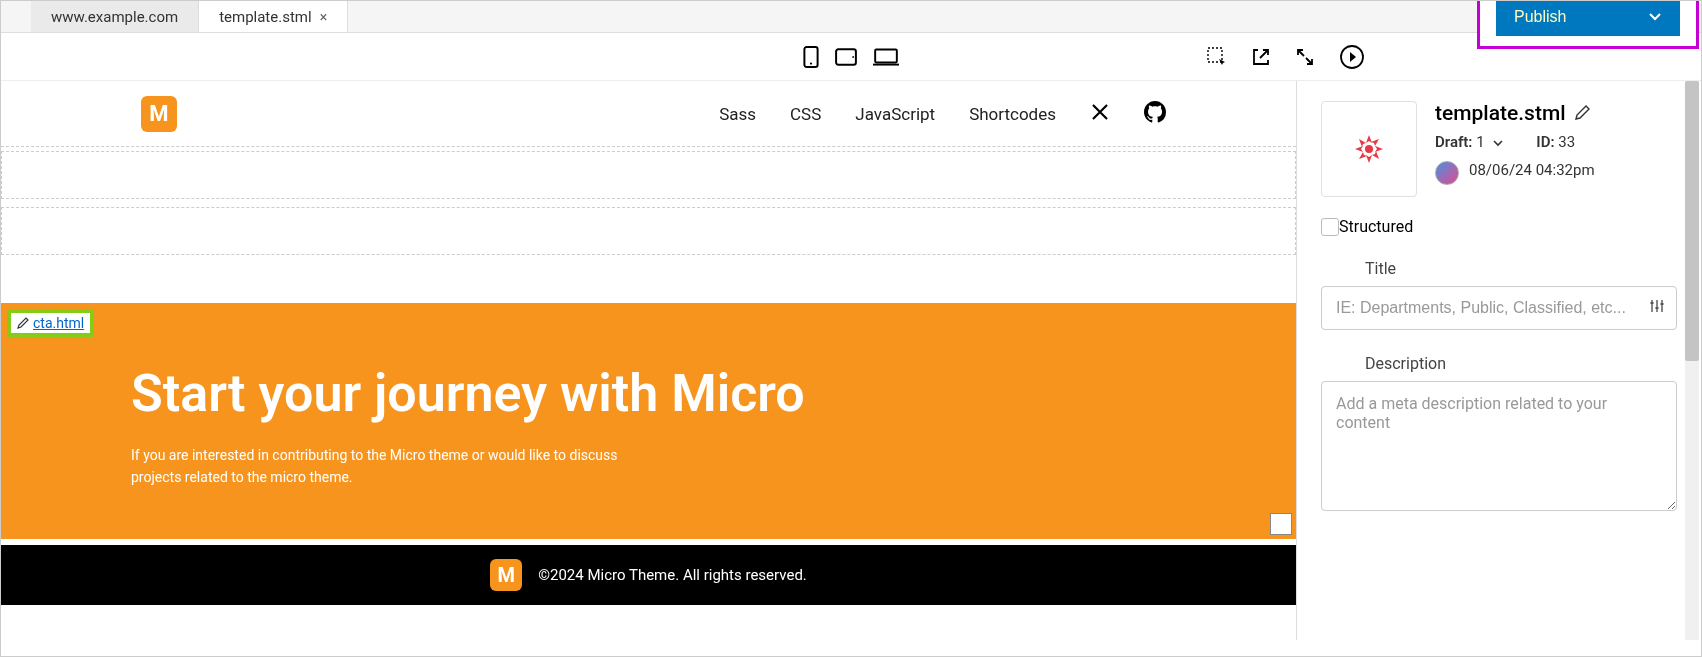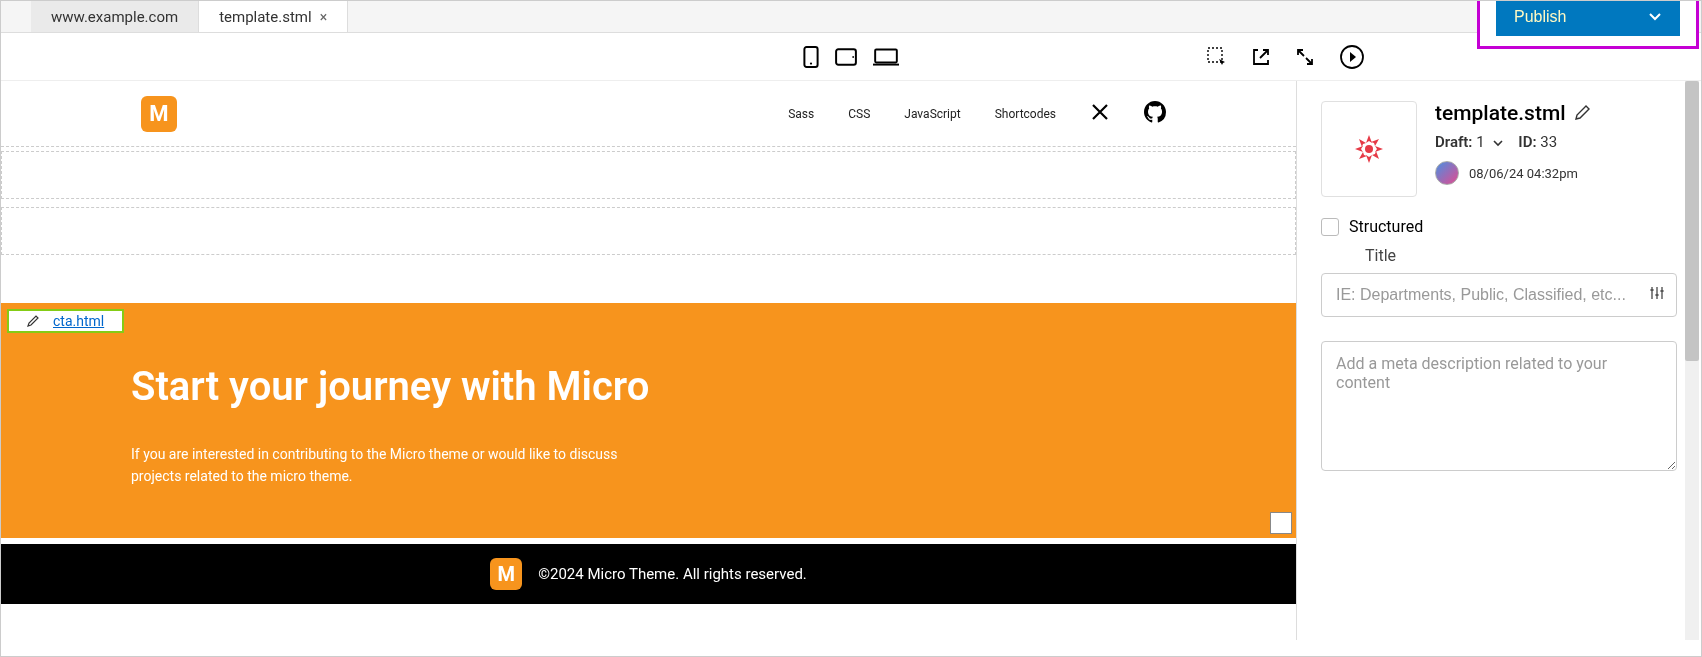--- a/index.html
+++ b/index.html
@@ -15,59 +15,59 @@
 .device-icons { position: absolute; left: 50%; transform: translateX(-50%); display: flex; gap: 16px; }
 .device-icons svg, .action-icons svg { cursor: pointer; }
 .action-icons { margin-left: auto; display: flex; gap: 24px; align-items: center; margin-right: 320px; }
 
 .main-layout { display: flex; height: calc(100% - 96px); }
 .preview-area { flex: 1; overflow: auto; position: relative; border-right: 1px solid #ddd; }
 .preview-inner { position: relative; }
 
 .site-header { height: 66px; display: flex; align-items: center; padding: 0 130px 0 140px; border-bottom: 1px dashed #ccc; }
 .logo-m { width: 36px; height: 36px; background: #f7941d; border-radius: 6px; color: #fff; font-weight: bold; display: flex; align-items: center; justify-content: center; font-size: 22px; }
-.nav-links { margin-left: auto; display: flex; gap: 34px; align-items: center; font-size: 12px; color: #222; }
+.nav-links { margin-left: auto; display: flex; gap: 34px; align-items: center; font-size: 17px; color: #222; }
 .nav-links .nav-item { cursor: pointer; }
 
 .dashed-block { border: 1px dashed #ccc; height: 48px; margin-top: 4px; }
 .dashed-block + .dashed-block { margin-top: 8px; }
 
 .cta-wrapper { position: relative; margin-top: 48px; }
-.cta-tag { position: absolute; top: 6px; left: 6px; background: #fff; border: 2px solid #84cc16; padding: 2px 18px; font-size: 14px; display: flex; align-items: center; gap: 14px; z-index: 2; }
+.cta-tag { position: absolute; top: 6px; left: 6px; background: #fff; border: 4px solid #84cc16; padding: 2px 6px; font-size: 14px; display: flex; align-items: center; gap: 4px; z-index: 2; }
 .cta-tag a { color: #0066cc; text-decoration: underline; }
 .cta-block { background: #f7941d; color: #fff; padding: 60px 130px 50px 130px; display: flex; align-items: center; position: relative; }
 .cta-left { flex: 1; }
-.cta-left h2 { font-size: 40px; font-weight: 600; margin-bottom: 33px; }
+.cta-left h2 { font-size: 52px; font-weight: 600; margin-bottom: 20px; }
 .cta-left p { font-size: 14px; line-height: 1.6; max-width: 520px; }
 .contact-btn { background: #fff; color: #222; padding: 12px 28px; font-size: 17px; display: flex; align-items: center; gap: 10px; cursor: pointer; border: none; }
 .close-x { position: absolute; bottom: 4px; right: 4px; width: 22px; height: 22px; background: #fff; border: 1px solid #888; display: flex; align-items: center; justify-content: center; cursor: pointer; font-size: 14px; }
 
 .footer { background: #000; color: #fff; padding: 14px 0; display: flex; align-items: center; justify-content: center; gap: 16px; font-size: 15px; margin-top: 6px; }
 .footer .logo-m { width: 32px; height: 32px; font-size: 20px; }
 
 .right-panel { width: 404px; padding: 0; overflow: auto; position: relative; }
 .publish-row { padding: 10px 16px 10px 16px; border: 3px solid #c400d4; display: flex; position: absolute; top: -48px; right: 2px; background: #fff; width: 222px; }
 .publish-btn { flex: 1; background: #0078bf; color: #fef9c3; border: none; padding: 10px 18px; font-size: 16px; text-align: left; cursor: pointer; display: flex; align-items: center; justify-content: space-between; }
 .publish-btn .chev { font-size: 14px; }
 
 .panel-body { padding: 20px 24px; }
 .file-row { display: flex; gap: 18px; margin-bottom: 20px; }
 .thumb { width: 96px; height: 96px; border: 1px solid #e0e0e0; border-radius: 4px; display: flex; align-items: center; justify-content: center; }
 .thumb svg { width: 40px; height: 40px; }
 .file-meta { flex: 1; }
 .file-name { font-size: 21px; font-weight: 500; display: flex; align-items: center; gap: 8px; margin-bottom: 8px; }
-.meta-line { display: flex; gap: 14px; font-size: 15px; color: #333; margin-bottom: 10px; align-items: center; }
+.meta-line { display: flex; gap: 32px; font-size: 15px; color: #333; margin-bottom: 10px; align-items: center; }
 .meta-line b { font-weight: 600; }
-.user-line { display: flex; align-items: center; gap: 10px; font-size: 13px; color: #333; }
+.user-line { display: flex; align-items: flex-start; gap: 10px; font-size: 15px; color: #333; }
 .avatar { width: 24px; height: 24px; border-radius: 50%; background: linear-gradient(135deg,#4a90e2,#e24a90); border: 1px solid #aaa; }
 
 .location-row { font-size: 15px; margin-bottom: 20px; display: flex; align-items: center; gap: 8px; }
 .location-row b { font-weight: 600; }
 
-.checkbox-row { display: flex; align-items: center; gap: 10px; font-size: 16px; margin-bottom: 10px; }
+.checkbox-row { display: flex; align-items: center; gap: 0; font-size: 16px; margin-bottom: 23px; }
 .checkbox { width: 18px; height: 18px; border: 1.5px solid #bbb; border-radius: 3px; }
 
 .field-label { font-size: 16px; color: #444; margin-bottom: 8px; margin-left: 44px; }
 .input-wrap { position: relative; margin-bottom: 24px; border-radius: 19px; }
 .text-input { width: 100%; border: 1px solid #ccc; border-radius: 4px; padding: 12px 40px 12px 14px; font-size: 16px; color: #333; }
 .text-input::placeholder { color: #999; }
 .input-icon { position: absolute; right: 12px; top: 50%; transform: translateY(-50%); color: #666; }
 .textarea { width: 100%; border: 1px solid #ccc; border-radius: 4px; padding: 12px 14px; font-size: 16px; min-height: 130px; resize: vertical; font-family: inherit; }
 .textarea::placeholder { color: #999; }
 
@@ -226,16 +226,17 @@
         <span class="input-icon">
           <svg width="16" height="16" viewBox="0 0 16 16">
               <path d="M3 2v12M8 2v12M13 2v12" stroke="#555" stroke-width="1.4"></path>
               <rect x="1.5" y="4" width="3" height="2" fill="#555"></rect>
               <rect x="6.5" y="9" width="3" height="2" fill="#555"></rect>
               <rect x="11.5" y="5" width="3" height="2" fill="#555"></rect>
             </svg>
         </span>
       </div>
 
+      <div class="field-label">Description</div>
       <textarea class="textarea" placeholder="Add a meta description related to your content" style=""></textarea>
     </div>
   </div>
 </div>
 
 </body></html>

